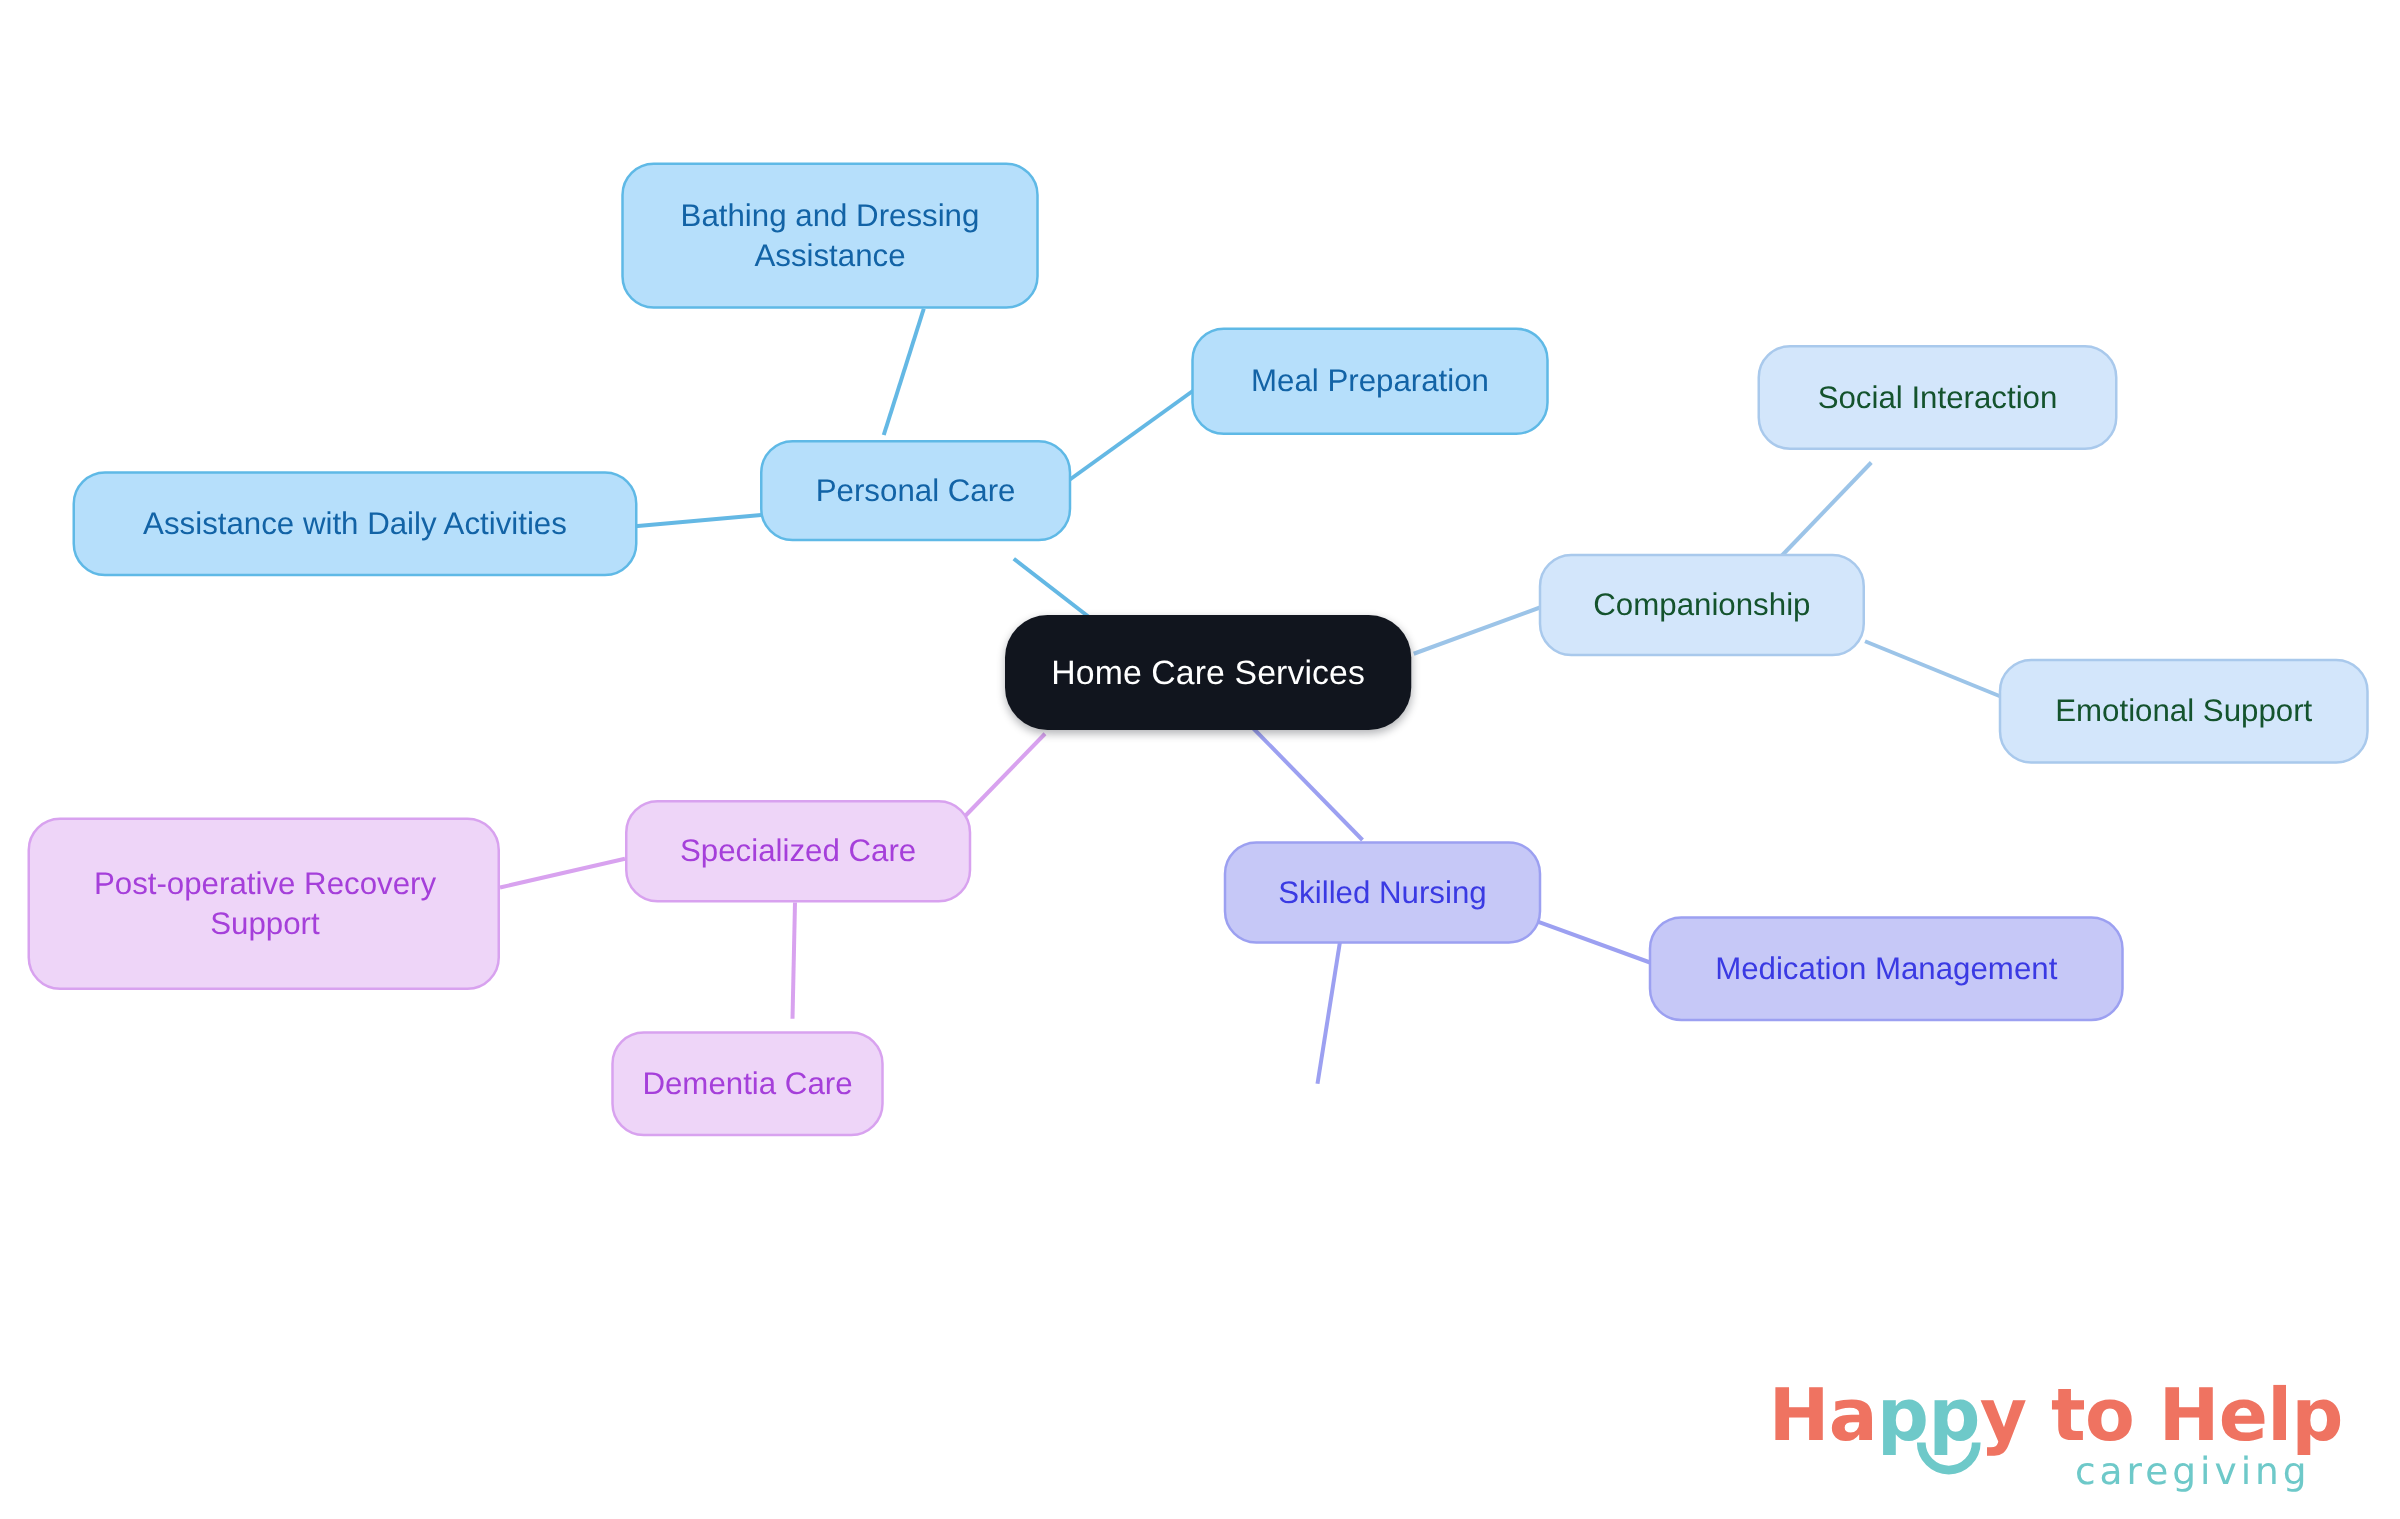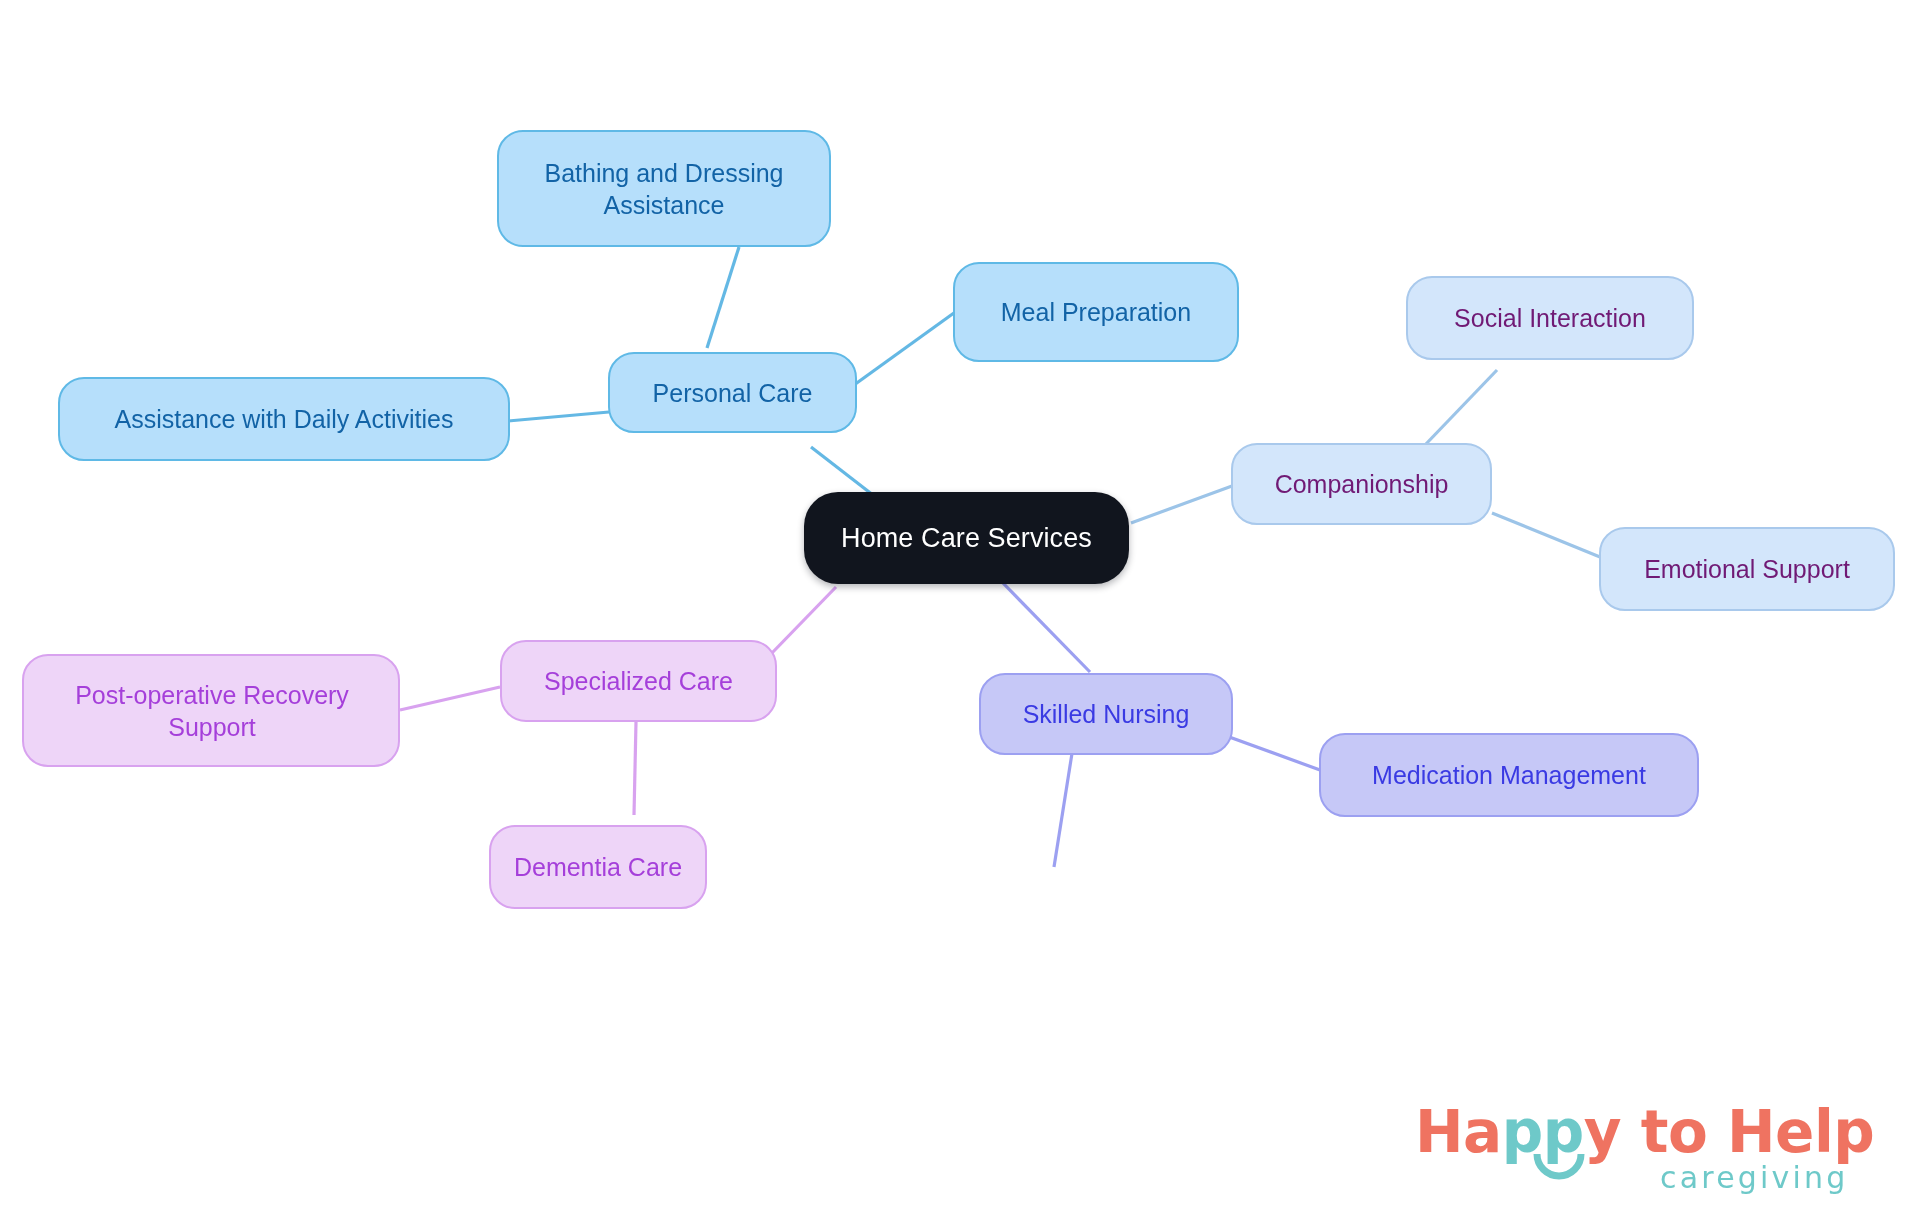--- a/index.html
+++ b/index.html
@@ -61,21 +61,21 @@
   .fam-personal {
     background: #b6dffb;
     border-color: #5fb9e6;
     color: #1263a6;
     font-size: 25px;
   }
   
   .fam-companion {
     background: #d3e6fb;
     border-color: #a9c9ec;
-    color: #701a75;
+    color: #14532d;
     font-size: 25px;
   }
   
   .fam-nursing {
     background: #c6c8f7;
     border-color: #9ca0f1;
     color: #3a3ae3;
     font-size: 25px;
   }
   
@@ -158,21 +158,21 @@
 
   <div class="node fam-personal" style="left:497px; top:130px; width:334px; height:117px;">
     <span>Bathing and Dressing
 Assistance</span>
   </div>
 
   <div class="node fam-personal" style="left:608px; top:352px; width:249px; height:81px;">
     <span>Personal Care</span>
   </div>
 
-  <div class="node fam-personal" style="left:953px; top:262px; width:286px; height:100px;">
+  <div class="node fam-personal" style="left:953px; top:262px; width:286px; height:86px;">
     <span>Meal Preparation</span>
   </div>
 
   <div class="node fam-personal" style="left:58px; top:377px; width:452px; height:84px;align-items:center;">
     <span>Assistance with Daily Activities</span>
   </div>
 
   <div class="node fam-companion" style="left:1406px; top:276px; width:288px; height:84px;">
     <span>Social Interaction</span>
   </div>
@@ -191,21 +191,21 @@
 
   <div class="node fam-nursing" style="left:1319px; top:733px; width:380px; height:84px;">
     <span>Medication Management</span>
   </div>
 
 
   <div class="node fam-special" style="left:500px; top:640px; width:277px; height:82px;">
     <span>Specialized Care</span>
   </div>
 
-  <div class="node fam-special" style="left:22px; top:654px; width:378px; height:113px;padding-left:16px;">
+  <div class="node fam-special" style="left:22px; top:654px; width:378px; height:138px;padding-left:16px;">
     <span>Post-operative Recovery
 Support</span>
   </div>
 
   <div class="node fam-special" style="left:489px; top:825px; width:218px; height:84px;">
     <span>Dementia Care</span>
   </div>
 
   <div id="logo">
     <div class="logo-main"><span>Ha</span><span class="logo-pp">pp</span><span>y to Help</span></div>

